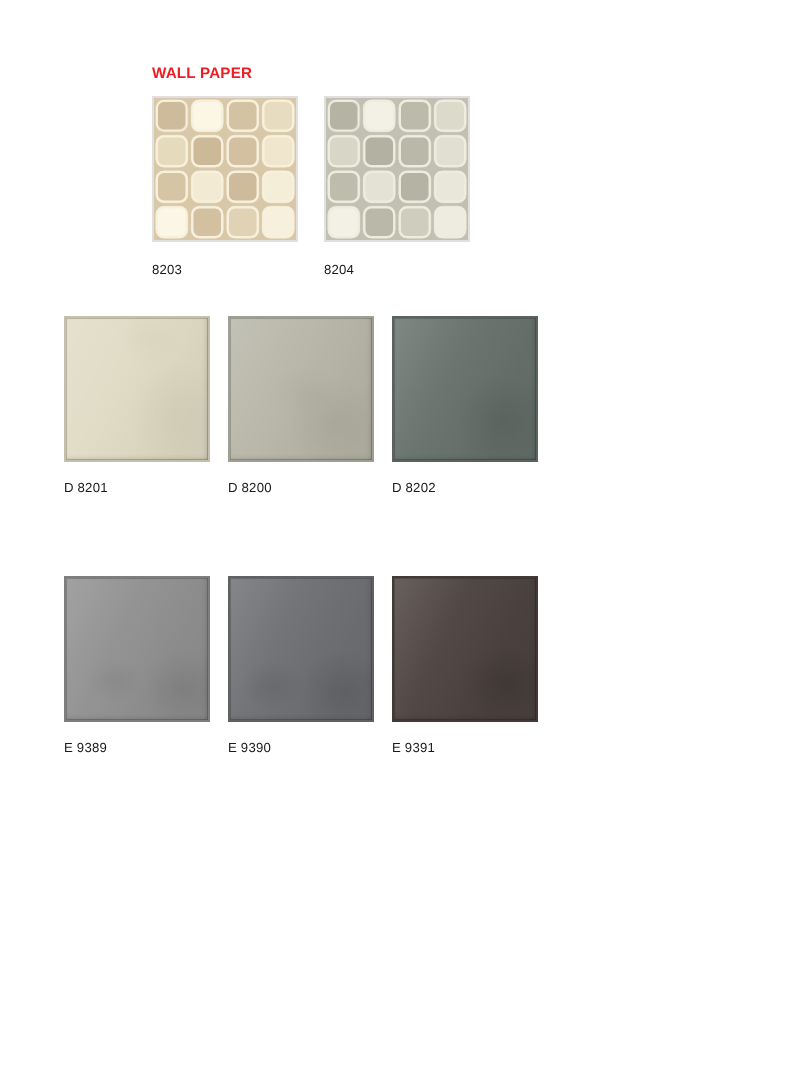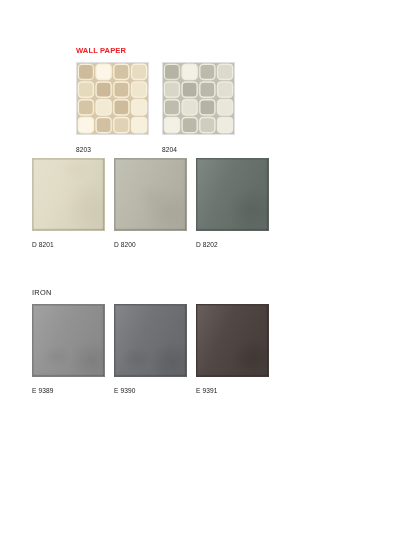--- a/index.html
+++ b/index.html
@@ -110,21 +110,21 @@
   }
 
   .gap-1 { margin-right: 13px; }
   .gap-2 { margin-right: 9px; }
 </style>
 </head>
 <body>
 
 <div class="page">
 
-  <div class="section" id="sec-wall-paper" style="top:46px;padding-left:44px;">
+  <div class="section" id="sec-wall-paper" style="top:32px;padding-left:44px;">
     <div class="section-title accent">WALL PAPER</div>
 
     <div class="swatch-row">
 
       <div class="swatch-cell gap-1">
         <div class="swatch wp">
           <svg viewBox="0 0 100 100" preserveAspectRatio="none">
             <defs>
               <pattern id="wp1" x="0" y="0" width="25" height="25" patternUnits="userSpaceOnUse">
                 <rect x="0" y="0" width="25" height="25" fill="#d9c8a8"></rect>
@@ -241,21 +241,20 @@
       <div class="swatch-cell gap-2">
         <div class="swatch-label" style="width:73px;">D 8200</div>
       </div>
       <div class="swatch-cell">
         <div class="swatch-label" style="width:73px;">D 8202</div>
       </div>
     </div>
   </div>
 
   <div class="section" id="sec-iron" style="top:288px;">
-    <div class="section-title plain">IRON</div>
 
     <div class="swatch-row">
 
       <div class="swatch-cell gap-2">
         <div class="swatch solid" style="background:#909090;">
           <div class="noise" style="background:
                  radial-gradient(ellipse 40px 26px at 18% 22%, rgba(255,255,255,0.28), rgba(255,255,255,0) 62%),
                  radial-gradient(ellipse 30px 24px at 64% 40%, rgba(255,255,255,0.18), rgba(255,255,255,0) 60%),
                  radial-gradient(ellipse 34px 30px at 82% 78%, rgba(40,40,40,0.18), rgba(0,0,0,0) 64%),
                  radial-gradient(ellipse 24px 18px at 34% 72%, rgba(40,40,40,0.12), rgba(0,0,0,0) 60%),

